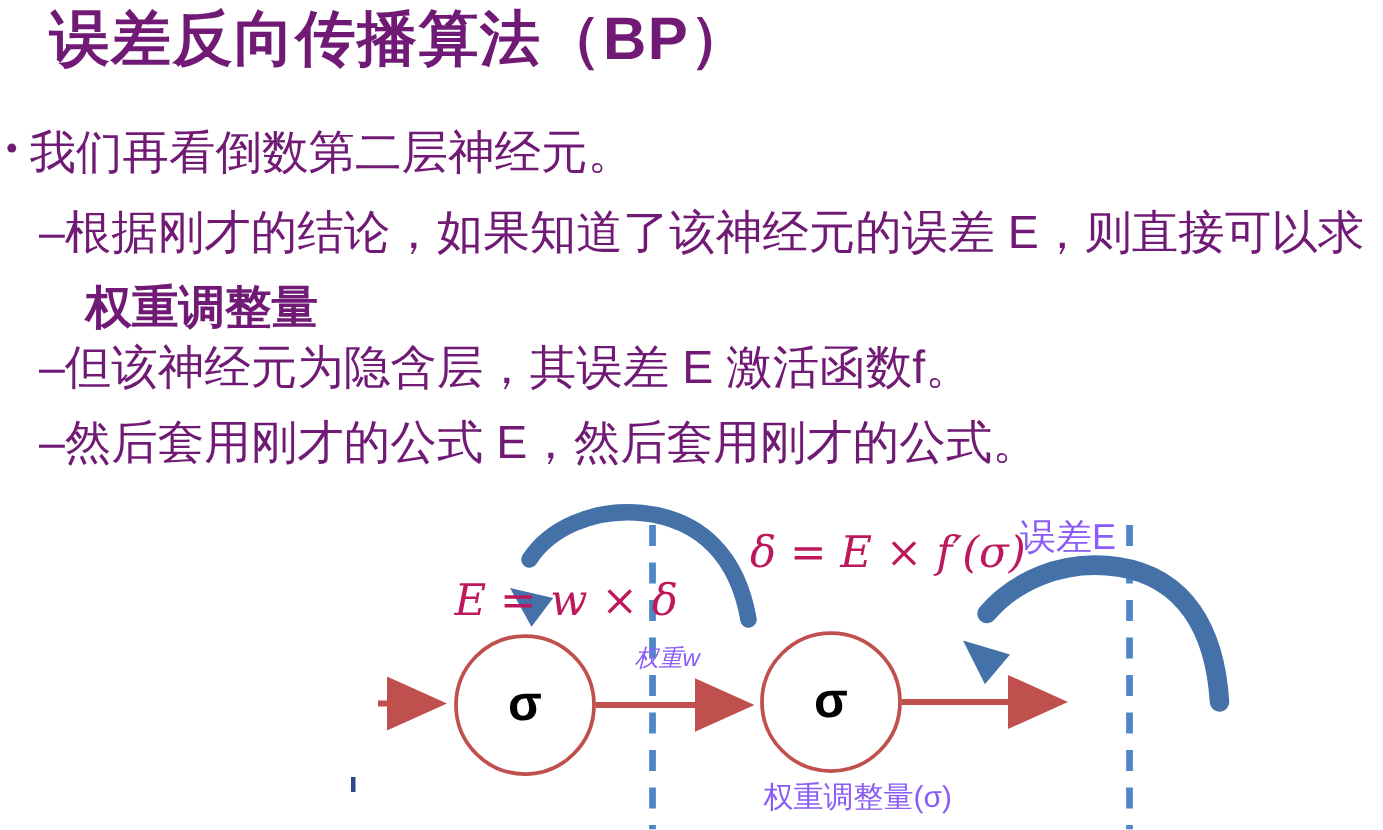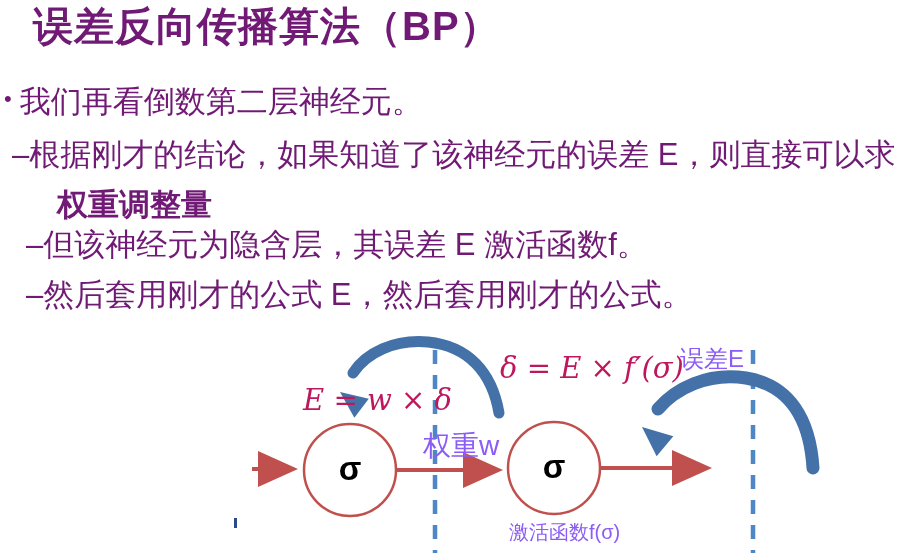--- a/index.html
+++ b/index.html
@@ -9,32 +9,32 @@
     font-family:"Liberation Sans",sans-serif;
   }
   .abs{position:absolute;white-space:nowrap;line-height:1;}
   .navy{color:#701a75;}
   .slide-title{
     left:33px;top:6px;font-size:40px;font-weight:bold;letter-spacing:1px;
   }
   .bullet-line{left:4px;top:86px;font-size:31px;}
   .bullet-line .marker{font-size:22px;vertical-align:6px;margin-right:8px;}
   .sub{font-size:31px;}
-  .sub1a{left:12px;top:139px;}
+  .sub1a{left:26px;top:139px;}
   .sub1b{left:57px;top:189px;font-weight:bold;}
   .sub2{left:26px;top:229px;}
   .sub3{left:26px;top:279px;}
   .formula{
     font-family:"DejaVu Serif","Liberation Serif",serif;
     font-style:italic;color:#be185d;
   }
   .formula1{left:303px;top:386px;font-size:29px;text-align:center;}
   .formula2{left:500px;top:354px;font-size:29px;}
   .diag-label{color:#8b5cf6;text-align:right;}
-  .lbl-weight{left:423px;top:432px;font-size:28px;}
+  .lbl-weight{left:423px;top:432px;font-size:16px;font-style:italic;}
   .lbl-error{left:680px;top:347px;font-size:24px;}
   .lbl-activation{left:509px;top:522px;font-size:20px;}
   .sigma{
     font-size:33px;font-weight:bold;color:#000;
     transform:translate(-50%,-54%);
   }
   .sigma1{left:350px;top:470px;}
   .sigma2{left:554px;top:468px;}
   .stray-tick{
     left:234px;top:518px;width:3px;height:10px;background:#2c4a8a;
@@ -79,17 +79,17 @@
   <g>
     <path d="M813 468 C810 420, 790 385, 746 378 C707 372, 675 389, 658 409" stroke="#4472a8" stroke-width="13" fill="none" stroke-linecap="round"></path>
     <path d="M0,0 L30,-13 L30,13 Z" fill="#4472a8" transform="translate(642,427) rotate(40)"></path>
   </g>
 </svg>
 
 <div class="abs formula formula1">E = w × δ</div>
 <div class="abs formula formula2">δ = E × f′(σ)</div>
 <div class="abs diag-label lbl-weight">权重w</div>
 <div class="abs diag-label lbl-error">误差E</div>
-<div class="abs diag-label lbl-activation">激活函数f(σ)</div>
+<div class="abs diag-label lbl-activation">权重调整量(σ)</div>
 <div class="abs sigma sigma1">σ</div>
 <div class="abs sigma sigma2">σ</div>
 
 <div class="abs stray-tick"></div>
 
 </body></html>

